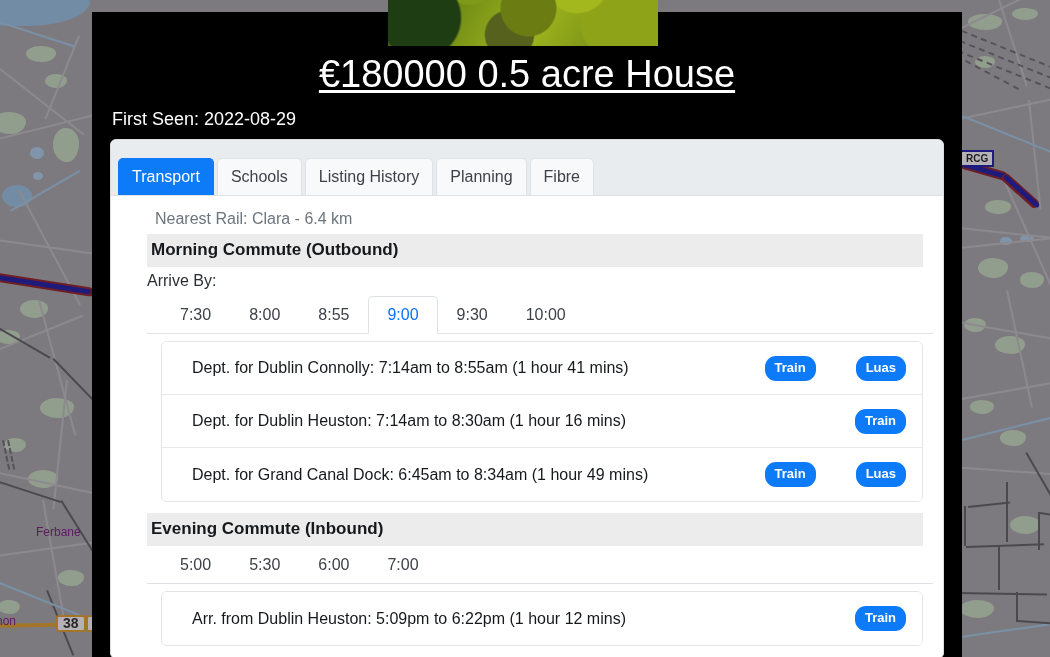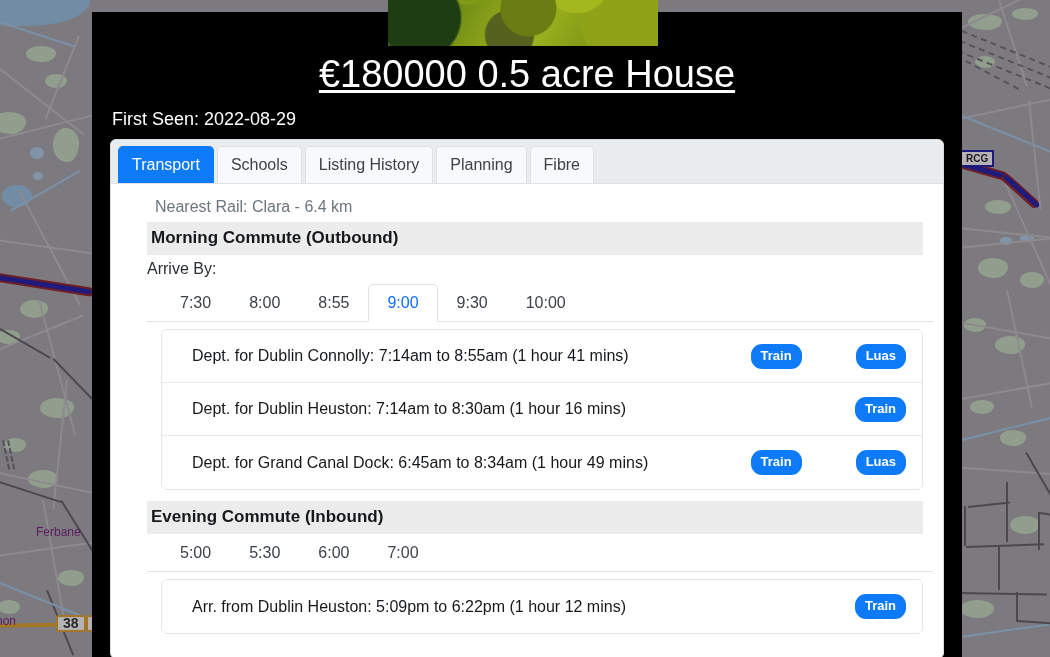--- a/index.html
+++ b/index.html
@@ -133,21 +133,21 @@
     left: 18px; top: 127px;
     width: 834px; height: 520px;
     background: #ffffff;
     border: 1px solid #dcdcdc;
     border-radius: 6px;
     overflow: hidden;
   }
 
   
   #tab-header {
-    height: 44px;
+    height: 56px;
     background: #e9ecef;
     border-bottom: 1px solid #dee2e6;
     padding: 7px 0 0 7px;
     display: flex;
     align-items: flex-end;
     gap: 3px;
     border-radius: 5px 5px 0 0;
   }
   .tab {
     font-size: 16px;
@@ -248,21 +248,21 @@
     font-size: 16px;
     color: #16191c;
     line-height: 22px;
     flex: 0 0 auto;
   }
   .badge-slot {
     flex: 1 1 auto;
     display: flex;
     justify-content: flex-end;
     align-items: center;
-    gap: 54px;
+    gap: 40px;
     padding-right: 2px;
   }
   .badge {
     display: inline-block;
     background: #0d7bf7;
     color: #ffffff;
     font-size: 13px;
     font-weight: bold;
     line-height: 14px;
     padding: 5px 10px 6px 10px;

